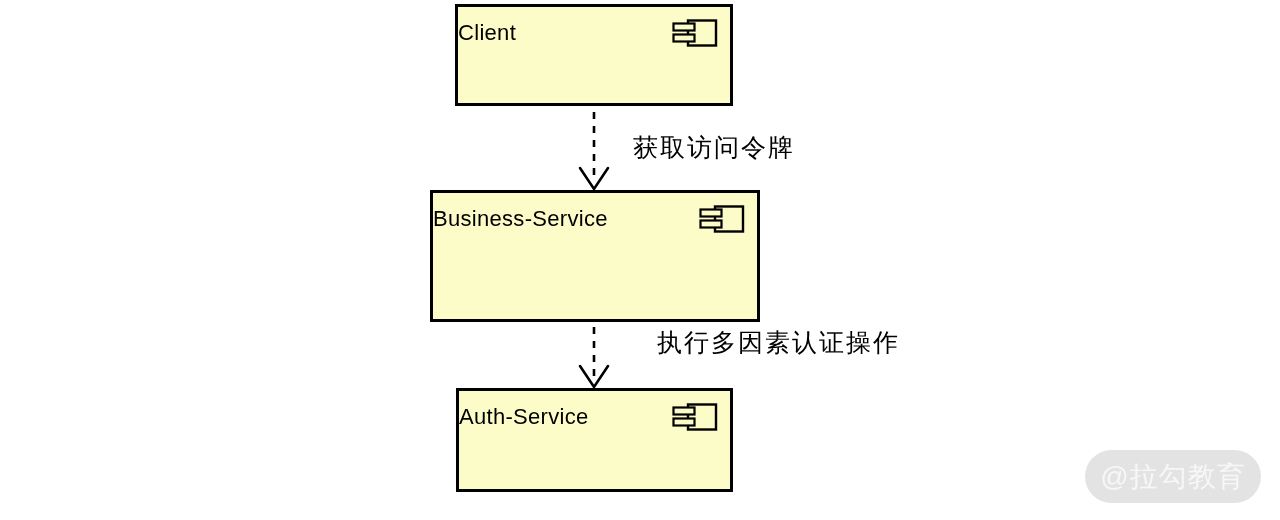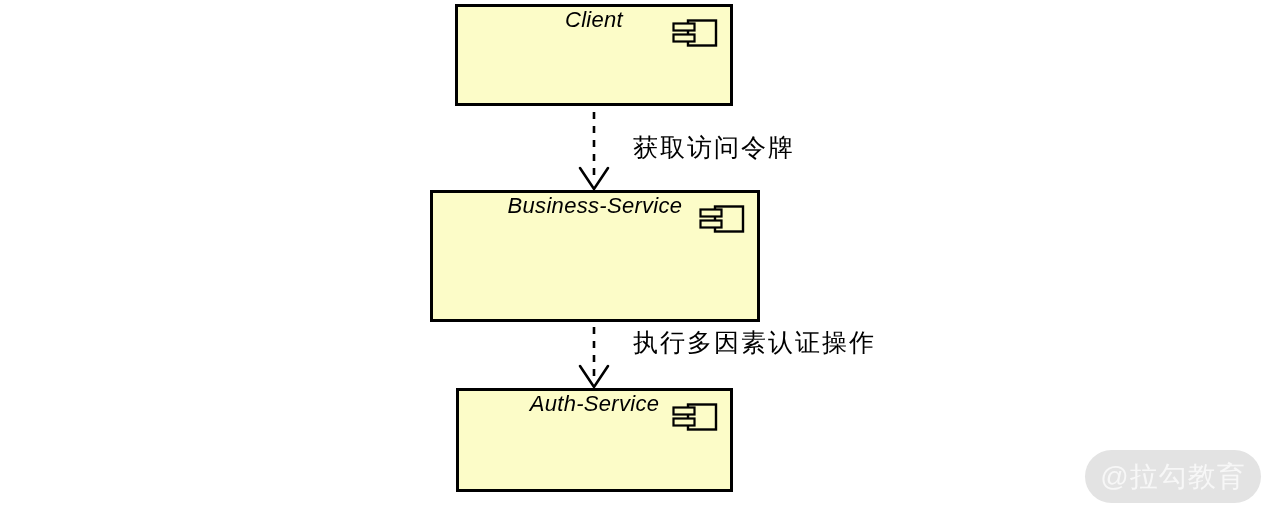--- a/index.html
+++ b/index.html
@@ -34,26 +34,24 @@
     fill: none;
     stroke-linecap: round;
   }
   .node {
     position: absolute;
     box-sizing: border-box;
     background: var(--node-fill, #FCFCC8);
     border: 3px solid var(--node-border, #000000);
   }
   .node-title {
-    padding-top: 0;
-    text-align: center;
+    padding-top: 13px;
     font-size: 22px;
     color: var(--label-text, #000000);
     letter-spacing: 0.3px;
-    font-style: italic;
   }
   .node-client  { left: 455px; top: 4px;   width: 278px; height: 102px; }
   .node-business{ left: 430px; top: 190px; width: 330px; height: 132px; }
   .node-auth    { left: 456px; top: 388px; width: 277px; height: 104px; }
   .component-icon {
     position: absolute;
     top: 12px;
     right: 12px;
     width: 46px;
     height: 28px;
@@ -70,21 +68,21 @@
   }
   .edge-label {
     position: absolute;
     font-family: Liberation Sans, sans-serif;
     font-size: 25px;
     color: var(--label-text, #000000);
     white-space: nowrap;
     letter-spacing: 2px;
   }
   .edge-label-1 { left: 633px; top: 131px; }
-  .edge-label-2 { left: 633px; top: 326px; }
+  .edge-label-2 { left: 657px; top: 326px; }
   .watermark {
     position: absolute;
     left: 1085px;
     top: 450px;
     width: 176px;
     height: 53px;
     background: var(--watermark-bg, #E3E3E3);
     border-radius: 27px;
     display: flex;
     align-items: center;

